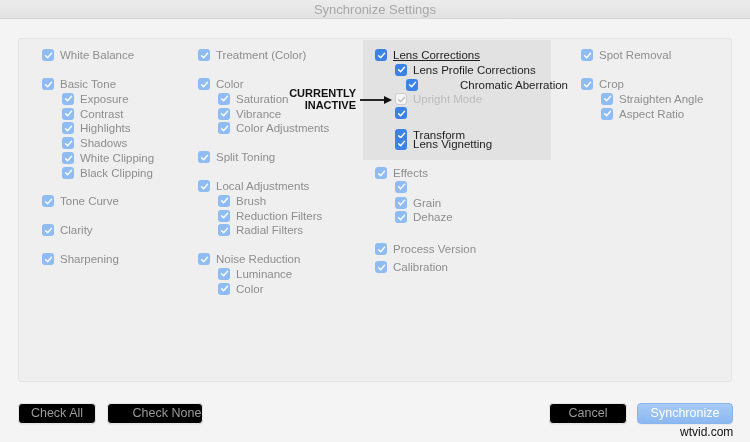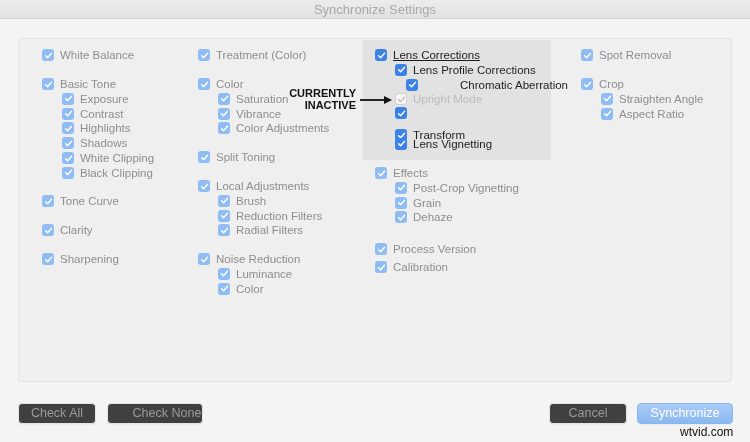--- a/index.html
+++ b/index.html
@@ -51,21 +51,21 @@
     position: absolute; left: 282px; top: 87px;
     font-size: 11px; font-weight: bold; line-height: 12px;
     text-align: right; color: #111;
     width: 74px;
   }
   .arrow {
     position: absolute; left: 360px; top: 96px; width: 32px; height: 8px;
   }
   .btn {
     position: absolute; top: 403px; height: 21px;
-    background: #404040;
+    background: #000000;
     border: 1px solid #e6e6e6;
     border-radius: 4px;
     font-size: 12.5px; line-height: 19px;
     text-align: center;
     color: #9a9a9a;
     box-shadow: 0 1px 1px rgba(0,0,0,0.04);
   }
   .btn.primary {
     background: linear-gradient(#a9cbf6, #8ab8f1);
     border-color: #8ab4ec;
@@ -341,21 +341,20 @@
         </svg>
       </span>
       <span>Effects</span>
     </div>
     <div class="item" style="left: 395px; top: 180.8px;">
       <span class="cb">
         <svg viewBox="0 0 10 10">
           <polyline points="1.8,5.2 4,7.4 8.4,2.6" fill="none" stroke="#fff" stroke-width="1.6" stroke-linecap="round" stroke-linejoin="round"></polyline>
         </svg>
       </span>
-      <span>Post-Crop Vignetting</span>
     </div>
     <div class="item" style="left: 395px; top: 195.6px;">
       <span class="cb">
         <svg viewBox="0 0 10 10">
           <polyline points="1.8,5.2 4,7.4 8.4,2.6" fill="none" stroke="#fff" stroke-width="1.6" stroke-linecap="round" stroke-linejoin="round"></polyline>
         </svg>
       </span>
       <span>Grain</span>
     </div>
     <div class="item" style="left: 395px; top: 210.4px;">

